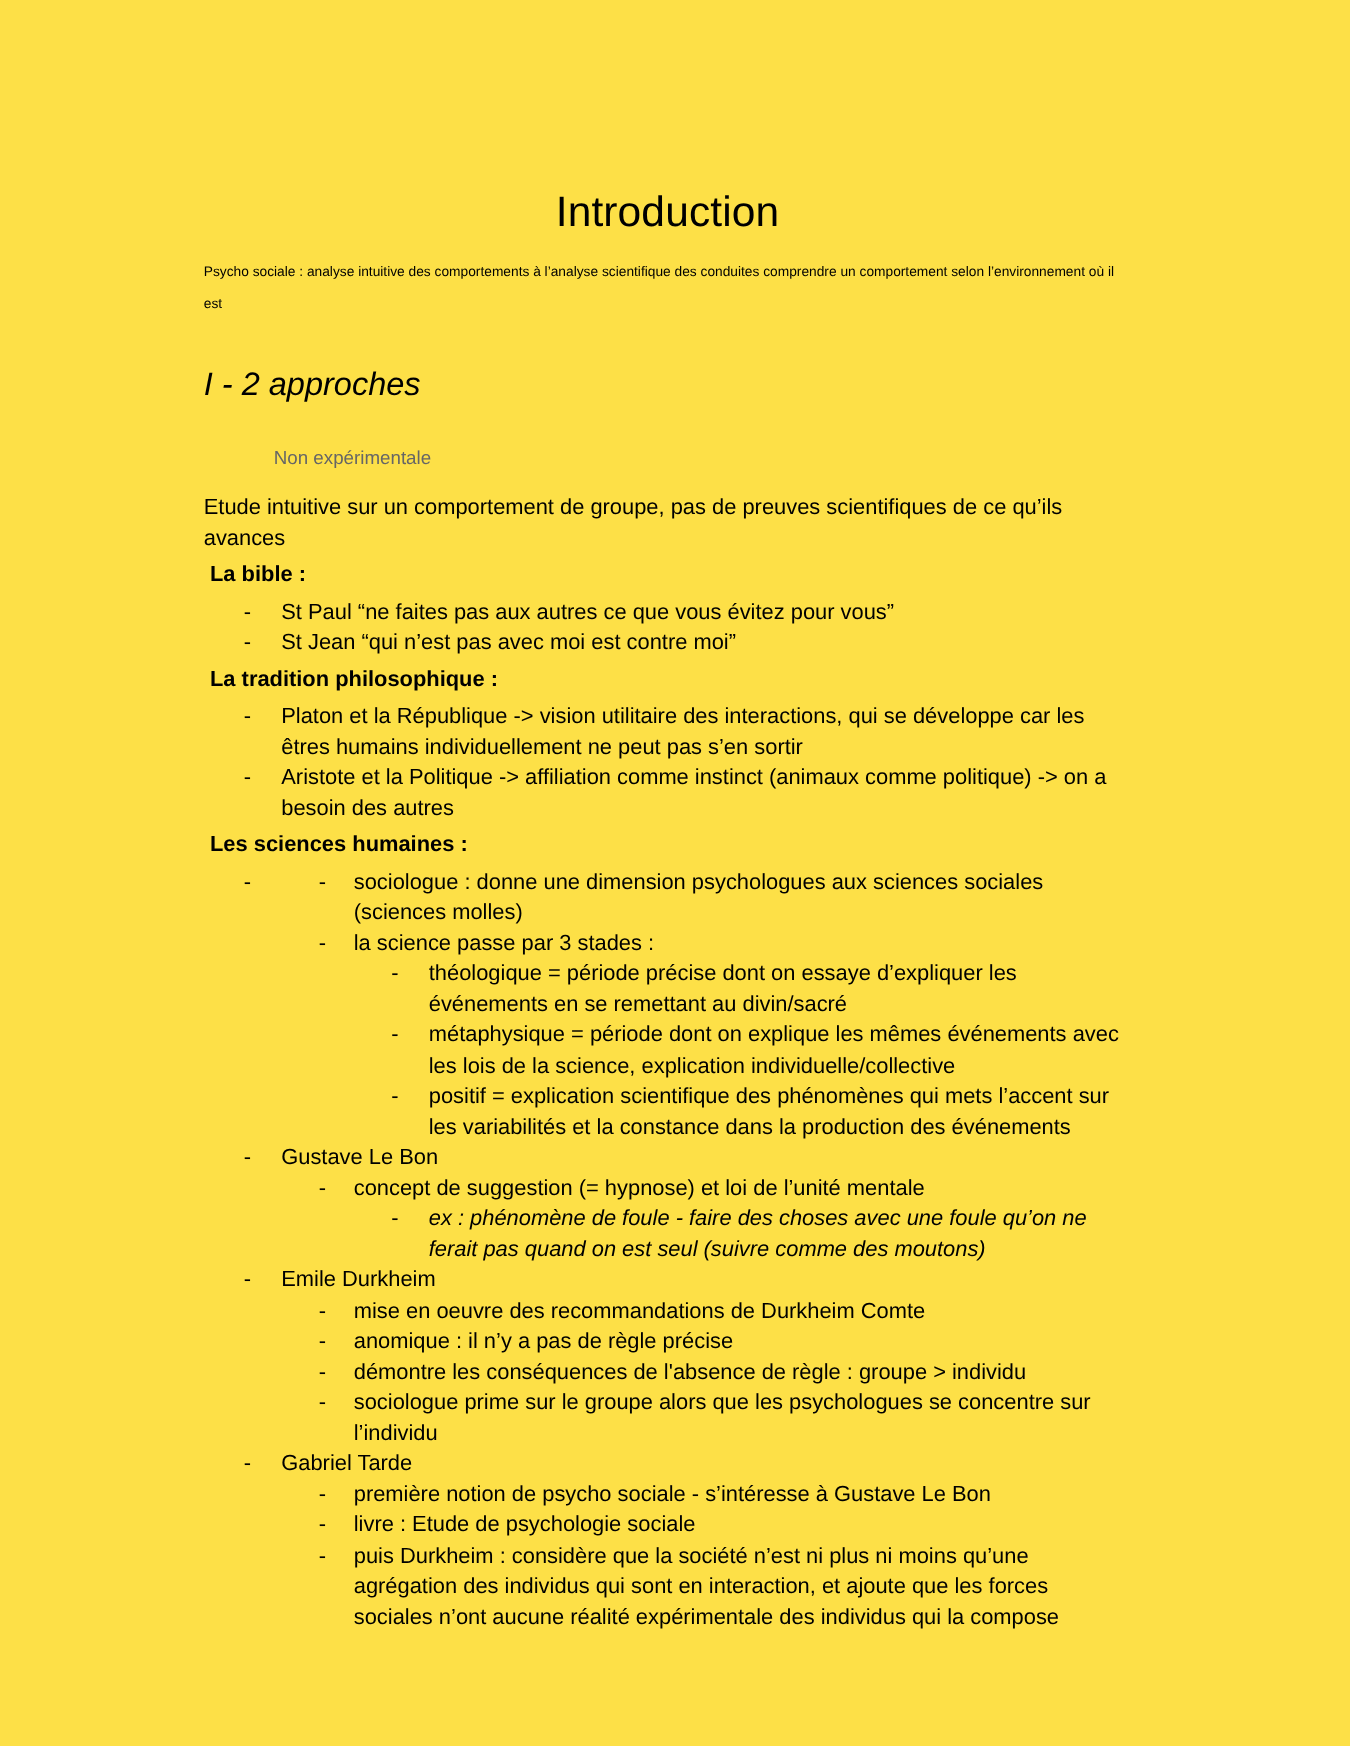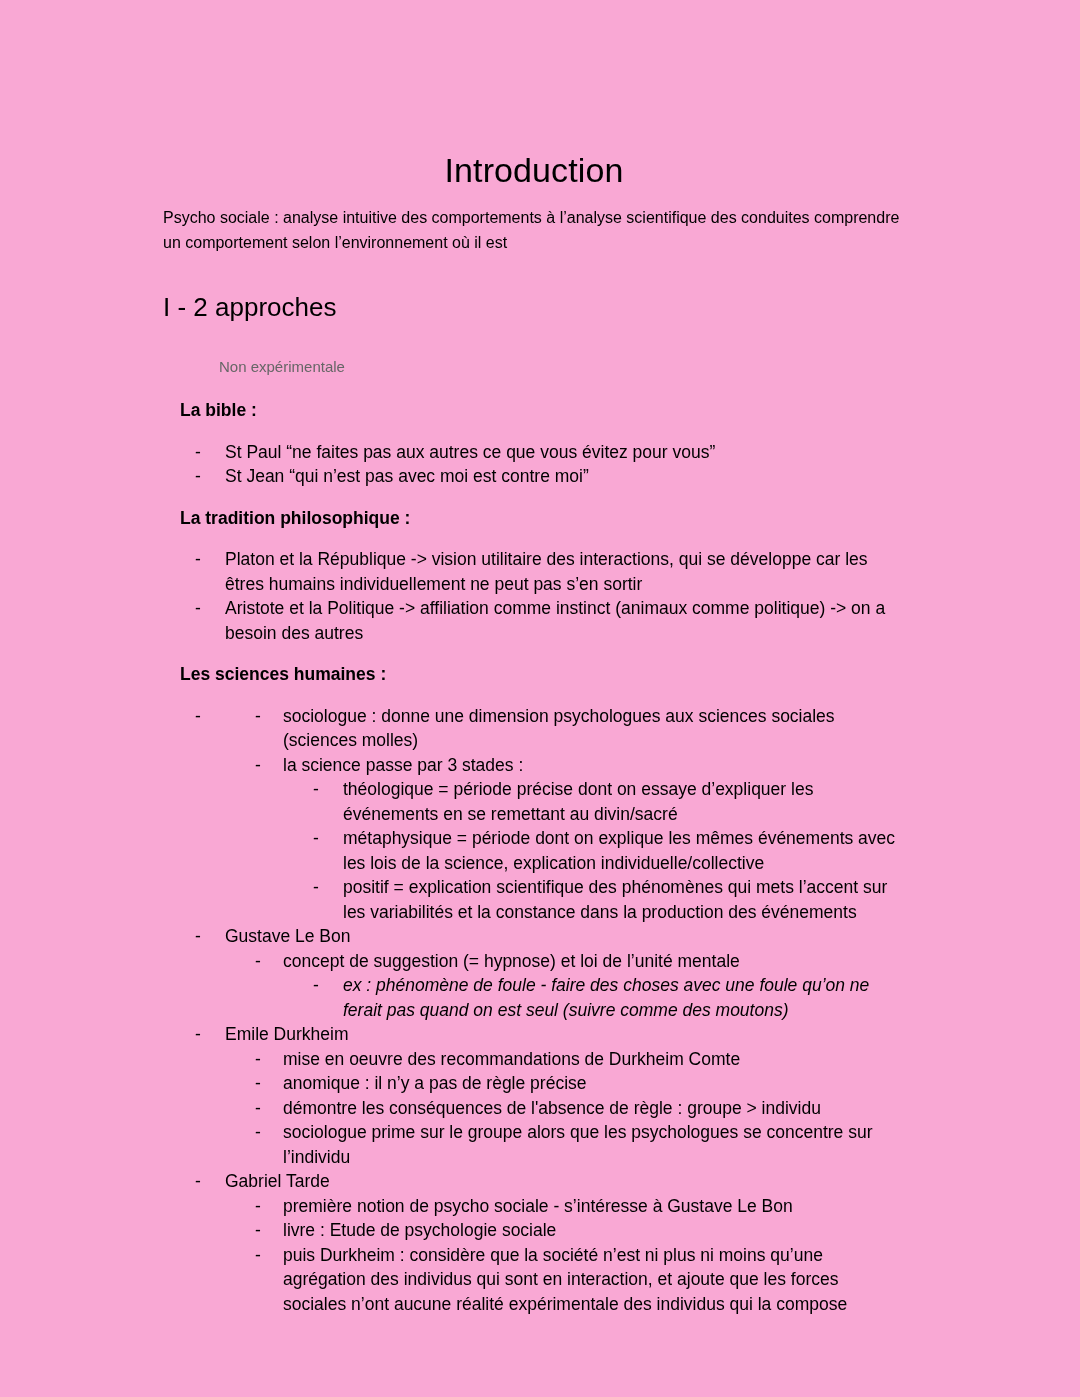--- a/index.html
+++ b/index.html
@@ -4,21 +4,21 @@
 <style>
   html, body {
     margin: 0;
     padding: 0;
     background: #ffffff;
   }
   .page {
     position: relative;
     width: 1080px;
     height: 1397px;
-    background: #f9a8d4;
+    background: #fde047;
     font-family: "Liberation Sans", sans-serif;
     color: #000000;
     overflow: hidden;
   }
   .content {
     position: absolute;
     left: 163px;
     top: 0;
     width: 742px;
   }
@@ -26,33 +26,34 @@
     font-size: 34px;
     font-weight: 400;
     line-height: 40px;
     text-align: center;
     margin: 0;
     padding-top: 150px;
     letter-spacing: 0.1px;
     color: #000;
   }
   .para {
-    font-size: 16px;
+    font-size: 11px;
     line-height: 24.5px;
     margin: 0;
     padding-top: 16px;
     color: #000;
   }
   .h1 {
     font-size: 26px;
     font-weight: 400;
     line-height: 32px;
     margin: 0;
     padding-top: 36px;
     color: #000;
+    font-style: italic;
   }
   .h2 {
     font-size: 15px;
     font-weight: 400;
     line-height: 28px;
     margin: 0;
     padding-top: 30px;
     padding-left: 56px;
     color: #666666;
   }
@@ -60,21 +61,21 @@
     font-size: 17.5px;
     line-height: 24.5px;
     margin: 0;
     padding-top: 12px;
     color: #000;
   }
   .bold-lead {
     font-size: 17.5px;
     line-height: 24.5px;
     font-weight: bold;
-    margin: 17px;
+    margin: 5px;
     color: #000;
   }
   ul.lvl {
     list-style: none;
     margin: 0;
     padding: 0;
   }
   li.item {
     position: relative;
     font-size: 17.5px;
@@ -107,20 +108,21 @@
   <div class="content">
 
     <h1 class="doc-title">Introduction</h1>
 
     <p class="para">Psycho sociale : analyse intuitive des comportements à l’analyse scientifique des conduites comprendre un comportement selon l’environnement où il est</p>
 
     <h2 class="h1">I - 2 approches</h2>
 
     <h3 class="h2">Non expérimentale</h3>
 
+    <p class="body-text">Etude intuitive sur un comportement de groupe, pas de preuves scientifiques de ce qu’ils avances</p>
 
     <p class="bold-lead">La bible :</p>
     <ul class="lvl lvl1">
       <li class="item">
         <span class="dash">-</span>
         <span class="txt">St Paul “ne faites pas aux autres ce que vous évitez pour vous”</span>
       </li>
       <li class="item">
         <span class="dash">-</span>
         <span class="txt">St Jean “qui n’est pas avec moi est contre moi”</span>

